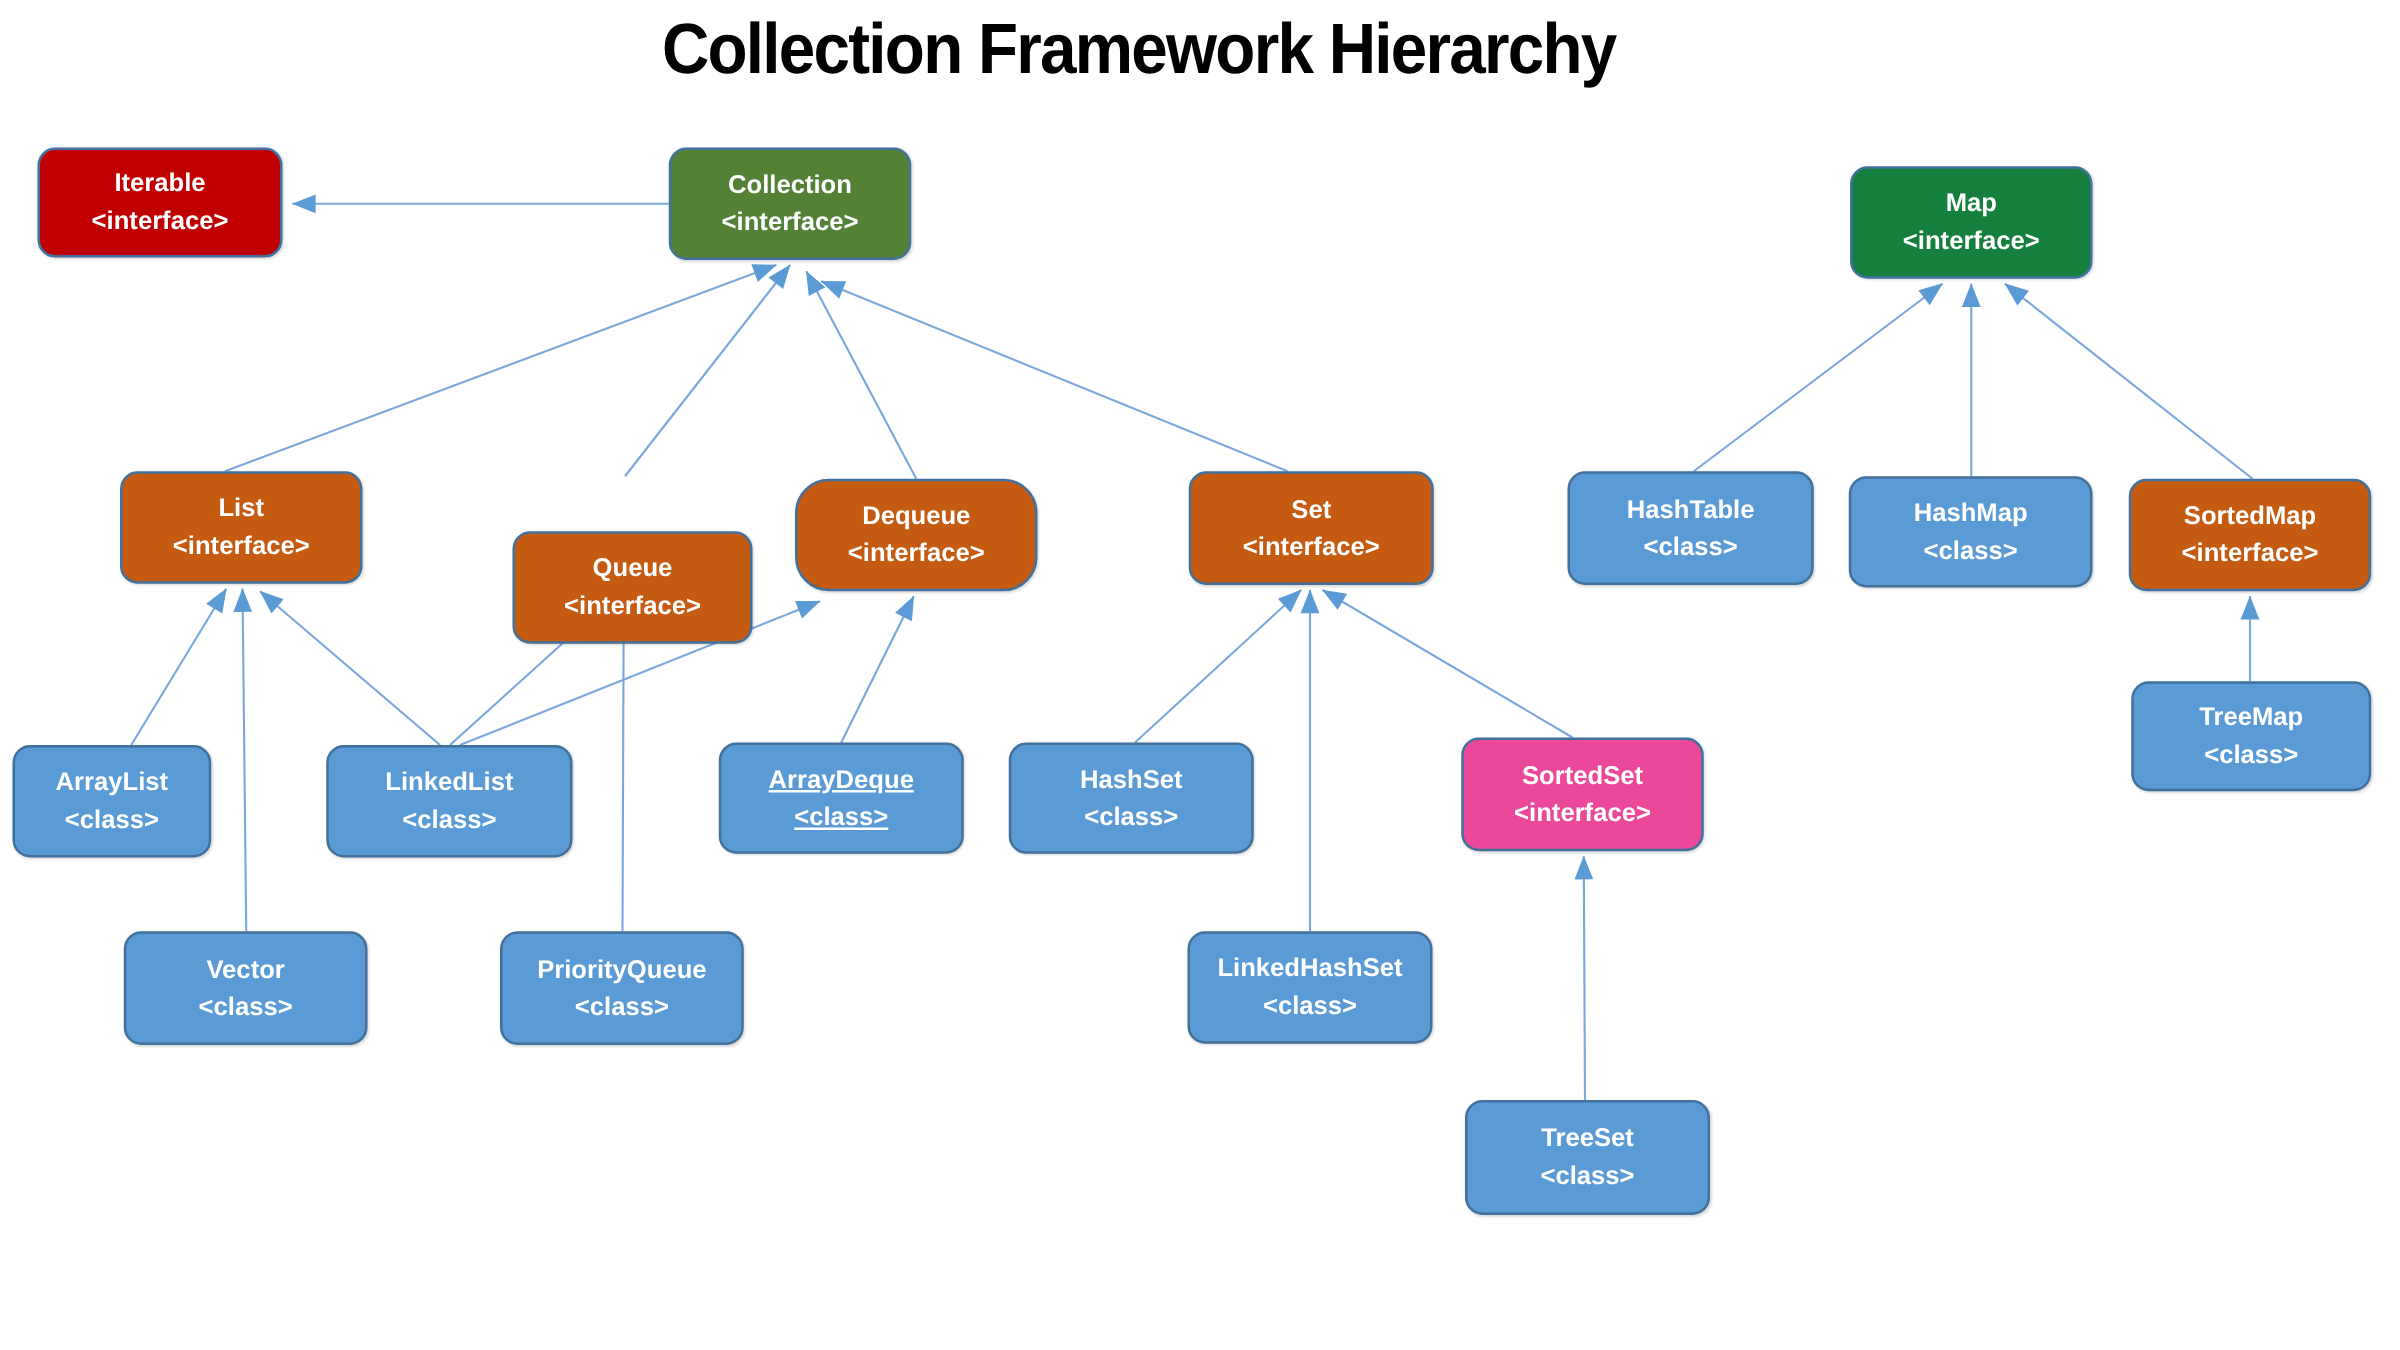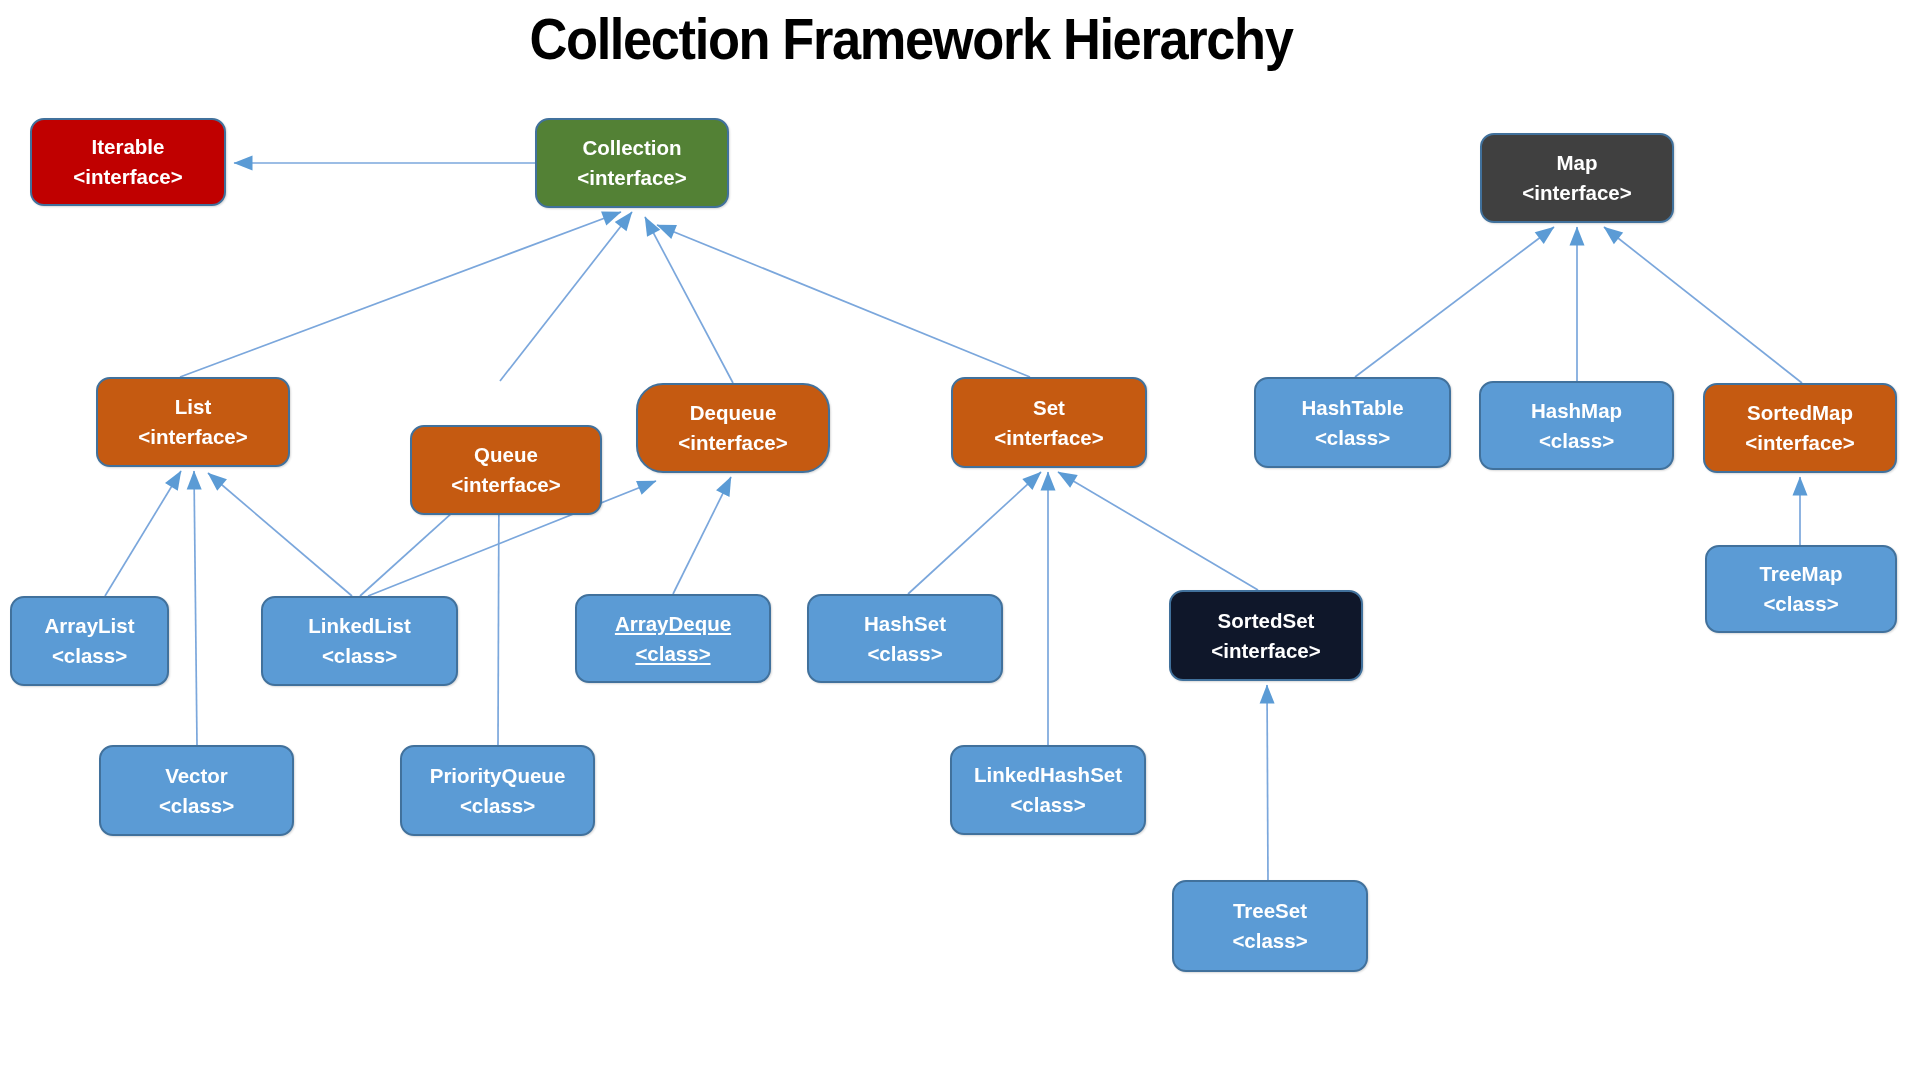--- a/index.html
+++ b/index.html
@@ -96,21 +96,21 @@
 
   <div>
       <div class="node" style="left: 30px; top: 118px; width: 196px; height: 88px; background: rgb(192, 0, 0); border-color: rgb(65, 113, 156);">
         <div class="node-label">Iterable</div>
         <div class="node-stereotype">&lt;interface&gt;</div>
       </div>
       <div class="node" style="left: 535px; top: 118px; width: 194px; height: 90px; background: rgb(83, 129, 53); border-color: rgb(65, 113, 156);">
         <div class="node-label">Collection</div>
         <div class="node-stereotype">&lt;interface&gt;</div>
       </div>
-      <div class="node" style="left: 1480px; top: 133px; width: 194px; height: 90px; background: #404040; border-color: rgb(65, 113, 156);">
+      <div class="node" style="left: 1480px; top: 133px; width: 194px; height: 90px; background: #15803d; border-color: rgb(65, 113, 156);">
         <div class="node-label">Map</div>
         <div class="node-stereotype">&lt;interface&gt;</div>
       </div>
       <div class="node" style="left: 96px; top: 377px; width: 194px; height: 90px; background: rgb(197, 90, 17); border-color: rgb(65, 113, 156);">
         <div class="node-label">List</div>
         <div class="node-stereotype">&lt;interface&gt;</div>
       </div>
       <div class="node" style="left: 410px; top: 381px; width: 192px; height: 90px; background: rgb(197, 90, 17); border-color: rgb(65, 113, 156); margin-top: 44px;">
         <div class="node-label">Queue</div>
         <div class="node-stereotype">&lt;interface&gt;</div>
@@ -144,21 +144,21 @@
         <div class="node-stereotype">&lt;class&gt;</div>
       </div>
       <div class="node" style="left: 575px; top: 594px; width: 196px; height: 89px; background: rgb(91, 155, 213); border-color: rgb(65, 113, 156); text-decoration: underline;">
         <div class="node-label">ArrayDeque</div>
         <div class="node-stereotype">&lt;class&gt;</div>
       </div>
       <div class="node" style="left: 807px; top: 594px; width: 196px; height: 89px; background: rgb(91, 155, 213); border-color: rgb(65, 113, 156);">
         <div class="node-label">HashSet</div>
         <div class="node-stereotype">&lt;class&gt;</div>
       </div>
-      <div class="node" style="left: 1169px; top: 590px; width: 194px; height: 91px; background: #0f172a; border-color: rgb(65, 113, 156);">
+      <div class="node" style="left: 1169px; top: 590px; width: 194px; height: 91px; background: #ec4899; border-color: rgb(65, 113, 156);">
         <div class="node-label">SortedSet</div>
         <div class="node-stereotype">&lt;interface&gt;</div>
       </div>
       <div class="node" style="left: 1705px; top: 545px; width: 192px; height: 88px; background: rgb(91, 155, 213); border-color: rgb(65, 113, 156);">
         <div class="node-label">TreeMap</div>
         <div class="node-stereotype">&lt;class&gt;</div>
       </div>
       <div class="node" style="left: 99px; top: 745px; width: 195px; height: 91px; background: rgb(91, 155, 213); border-color: rgb(65, 113, 156);">
         <div class="node-label">Vector</div>
         <div class="node-stereotype">&lt;class&gt;</div>

